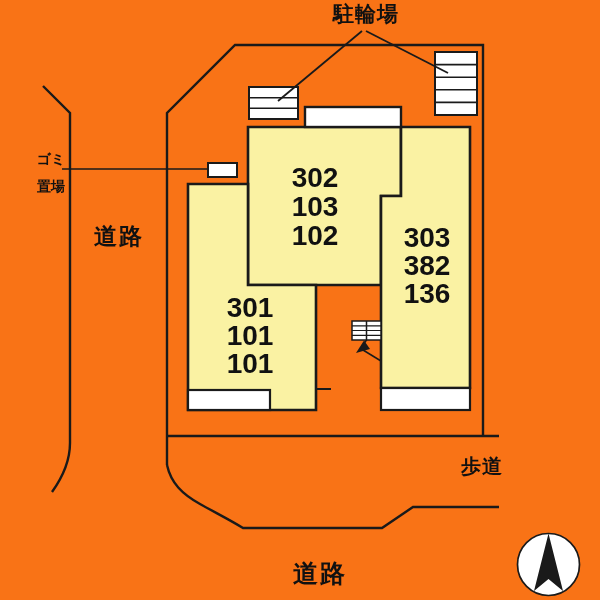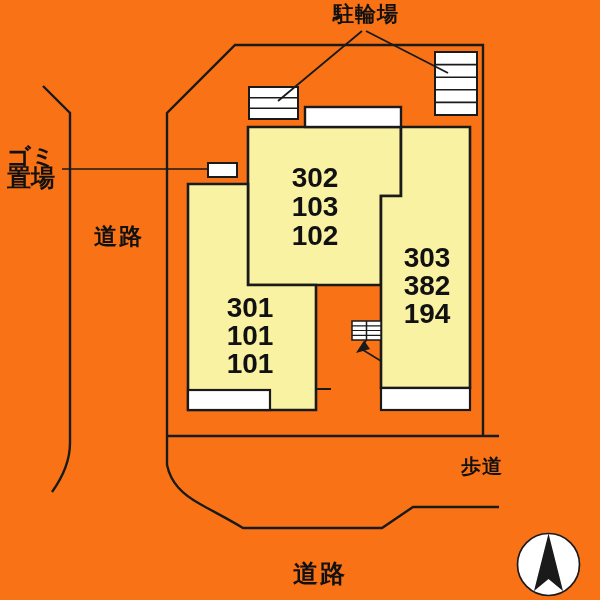--- a/index.html
+++ b/index.html
@@ -6,31 +6,31 @@
   .stage{
     position:relative;width:600px;height:600px;background:#f97316;
     font-family:"Liberation Sans","DejaVu Sans",sans-serif;overflow:hidden;
   }
   .stage svg{position:absolute;left:0;top:0;}
   .lbl{
     position:absolute;color:#111;font-weight:bold;text-align:center;
     white-space:pre-line;line-height:1.08;
   }
   .lbl-bicycle{left:306px;top:3px;width:120px;font-size:21px;letter-spacing:1px;}
-  .lbl-garbage{left:0;top:146px;width:62px;font-size:24px;line-height:21px;}
+  .lbl-garbage{left:20px;top:146px;width:62px;font-size:14px;line-height:27px;}
   .lbl-road-left{left:69px;top:224px;width:100px;font-size:23px;letter-spacing:2px;}
   .lbl-road-bottom{left:260px;top:560px;width:120px;font-size:25px;letter-spacing:2px;}
   .lbl-sidewalk{left:432px;top:456px;width:100px;font-size:20px;letter-spacing:1px;}
   .units{
     position:absolute;color:#111;font-weight:bold;text-align:center;
     font-size:28px;font-family:"Liberation Sans","DejaVu Sans Mono",sans-serif;
   }
   .units div{height:29px;line-height:29px;}
   .units-center{left:265px;top:163px;width:100px;}
-  .units-right{left:377px;top:244px;width:100px;}
+  .units-right{left:377px;top:224px;width:100px;}
   .units-right div{height:28px;line-height:28px;}
   .units-left{left:200px;top:294px;width:100px;}
   .units-left div{height:28px;line-height:28px;}
 </style>
 </head>
 <body>
 
 <div class="stage">
 
   <svg width="600" height="600" viewBox="0 0 600 600">
@@ -90,21 +90,21 @@
   <div class="lbl lbl-sidewalk">歩道</div>
 
   <div class="units units-center">
     <div>302</div>
     <div>103</div>
     <div>102</div>
   </div>
   <div class="units units-right">
     <div>303</div>
     <div>382</div>
-    <div>194</div>
+    <div>136</div>
   </div>
   <div class="units units-left">
     <div>301</div>
     <div>101</div>
     <div>101</div>
   </div>
 
 </div>
 
 </body></html>

